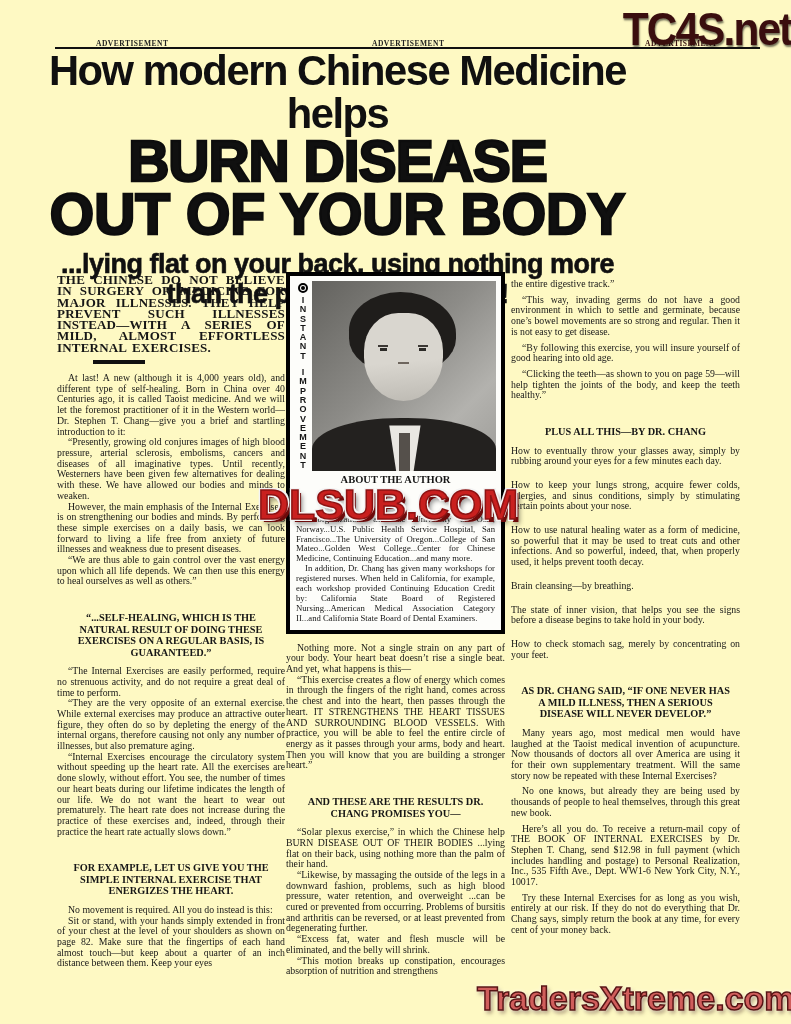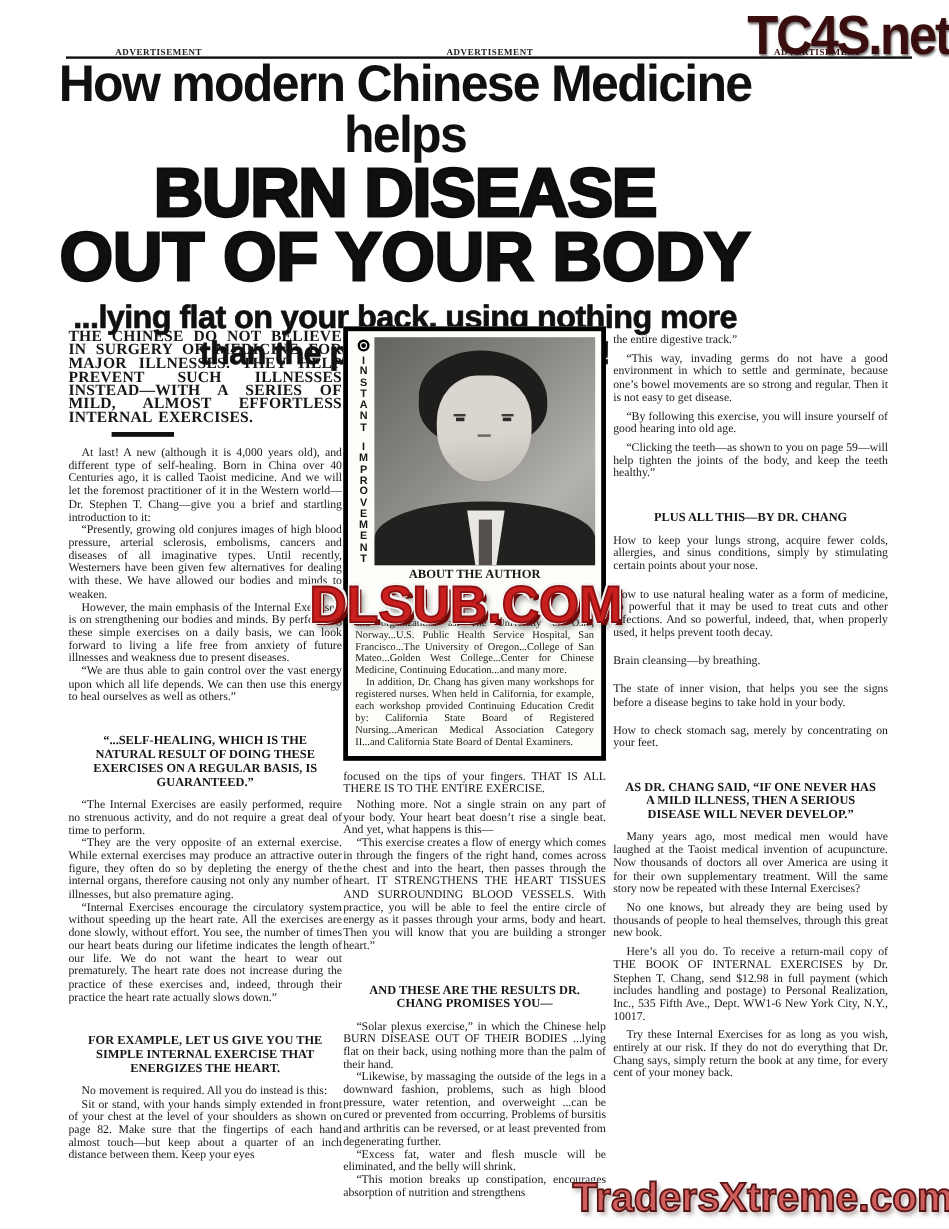--- a/index.html
+++ b/index.html
@@ -1,18 +1,18 @@
 <!DOCTYPE html>
 <html><head>
 <meta charset="utf-8">
 <style>
   html,body{margin:0;padding:0;background:#e8e8e4;}
   #page{
     position:relative;width:791px;height:1024px;margin:0 auto;
-    background:#ffffff;overflow:hidden;
+    background:#fef9c3;overflow:hidden;
     font-family:"Liberation Serif",serif;color:#161616;
   }
   
   .adv-rule{position:absolute;top:47px;left:55px;width:705px;border-top:2px solid #111;}
   .adv-label{position:absolute;top:39px;font-family:"Liberation Serif",serif;
     font-size:7.5px;font-weight:bold;letter-spacing:.5px;color:#222;}
   #adv1{left:96px;} #adv2{left:372px;} #adv3{left:645px;color:#3a1212;}
   
   .wm{position:absolute;font-family:"Liberation Sans",sans-serif;font-weight:bold;white-space:nowrap;}
   #wm-top{top:2px;right:0px;font-size:46px;letter-spacing:-2px;
@@ -160,37 +160,37 @@
         </div>
       </div>
       <div id="about-heading">ABOUT THE AUTHOR</div>
       <div id="about-obscured"></div>
       <div id="about-body">
           <div class="about-p">and organizations as: The University of Oslo, Norway...U.S. Public Health Service Hospital, San Francisco...The University of Oregon...College of San Mateo...Golden West College...Center for Chinese Medicine, Continuing Education...and many more.</div>
           <div class="about-p">In addition, Dr. Chang has given many workshops for registered nurses. When held in California, for example, each workshop provided Continuing Education Credit by: California State Board of Registered Nursing...American Medical Association Category II...and California State Board of Dental Examiners.</div>
         </div>
     </div>
     <div id="col-mid-text">
-        <div class="pf">focused on the tips of your fingers. THAT IS ALL THERE IS TO THE ENTIRE EXERCISE.</div>
         <div class="p">Nothing more. Not a single strain on any part of your body. Your heart beat doesn’t rise a single beat. And yet, what happens is this—</div>
         <div class="p">“This exercise creates a flow of energy which comes in through the fingers of the right hand, comes across the chest and into the heart, then passes through the heart. IT STRENGTHENS THE HEART TISSUES AND SURROUNDING BLOOD VESSELS. With practice, you will be able to feel the entire circle of energy as it passes through your arms, body and heart. Then you will know that you are building a stronger heart.”</div>
         <div class="h">AND THESE ARE THE RESULTS DR. CHANG PROMISES YOU—</div>
         <div class="p">“Solar plexus exercise,” in which the Chinese help BURN DISEASE OUT OF THEIR BODIES ...lying flat on their back, using nothing more than the palm of their hand.</div>
         <div class="p">“Likewise, by massaging the outside of the legs in a downward fashion, problems, such as high blood pressure, water retention, and overweight ...can be cured or prevented from occurring. Problems of bursitis and arthritis can be reversed, or at least prevented from degenerating further.</div>
         <div class="p">“Excess fat, water and flesh muscle will be eliminated, and the belly will shrink.</div>
         <div class="p">“This motion breaks up constipation, encourages absorption of nutrition and strengthens</div>
       </div>
   </div>
 
   <div class="col" id="col-right">
       <div class="pf">the entire digestive track.”</div>
       <div class="p">“This way, invading germs do not have a good environment in which to settle and germinate, because one’s bowel movements are so strong and regular. Then it is not easy to get disease.</div>
       <div class="p">“By following this exercise, you will insure yourself of good hearing into old age.</div>
       <div class="p">“Clicking the teeth—as shown to you on page 59—will help tighten the joints of the body, and keep the teeth healthy.”</div>
       <div class="h">PLUS ALL THIS—BY DR. CHANG</div>
+      <div class="pf gap">How to eventually throw your glasses away, simply by rubbing around your eyes for a few minutes each day.</div>
       <div class="pf gap">How to keep your lungs strong, acquire fewer colds, allergies, and sinus conditions, simply by stimulating certain points about your nose.</div>
       <div class="pf gap">How to use natural healing water as a form of medicine, so powerful that it may be used to treat cuts and other infections. And so powerful, indeed, that, when properly used, it helps prevent tooth decay.</div>
       <div class="pf gap">Brain cleansing—by breathing.</div>
       <div class="pf gap">The state of inner vision, that helps you see the signs before a disease begins to take hold in your body.</div>
       <div class="pf gap">How to check stomach sag, merely by concentrating on your feet.</div>
       <div class="h">AS DR. CHANG SAID, “IF ONE NEVER HAS A MILD ILLNESS, THEN A SERIOUS DISEASE WILL NEVER DEVELOP.”</div>
       <div class="p">Many years ago, most medical men would have laughed at the Taoist medical invention of acupuncture. Now thousands of doctors all over America are using it for their own supplementary treatment. Will the same story now be repeated with these Internal Exercises?</div>
       <div class="p">No one knows, but already they are being used by thousands of people to heal themselves, through this great new book.</div>
       <div class="p">Here’s all you do. To receive a return-mail copy of THE BOOK OF INTERNAL EXERCISES by Dr. Stephen T. Chang, send $12.98 in full payment (which includes handling and postage) to Personal Realization, Inc., 535 Fifth Ave., Dept. WW1-6 New York City, N.Y., 10017.</div>
       <div class="p">Try these Internal Exercises for as long as you wish, entirely at our risk. If they do not do everything that Dr. Chang says, simply return the book at any time, for every cent of your money back.</div>

